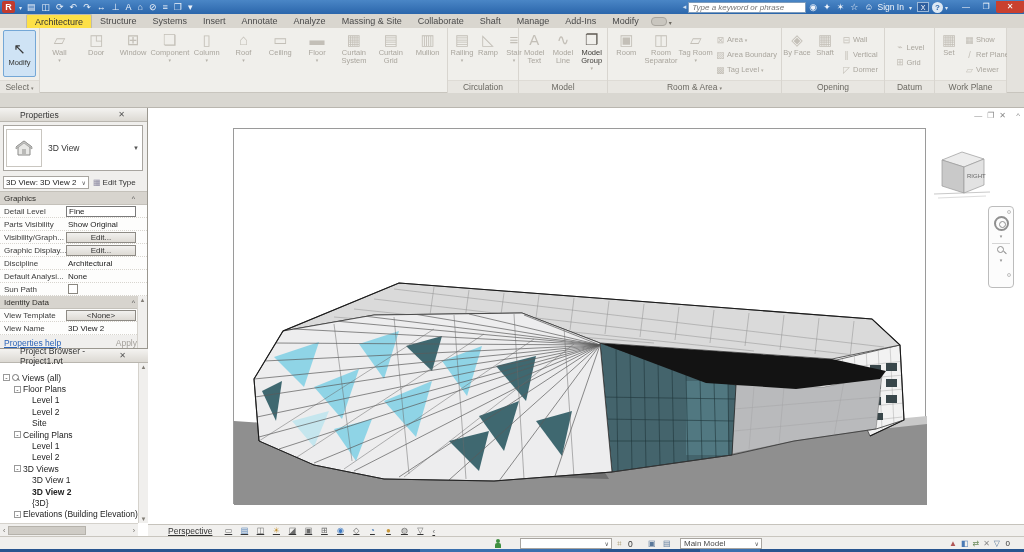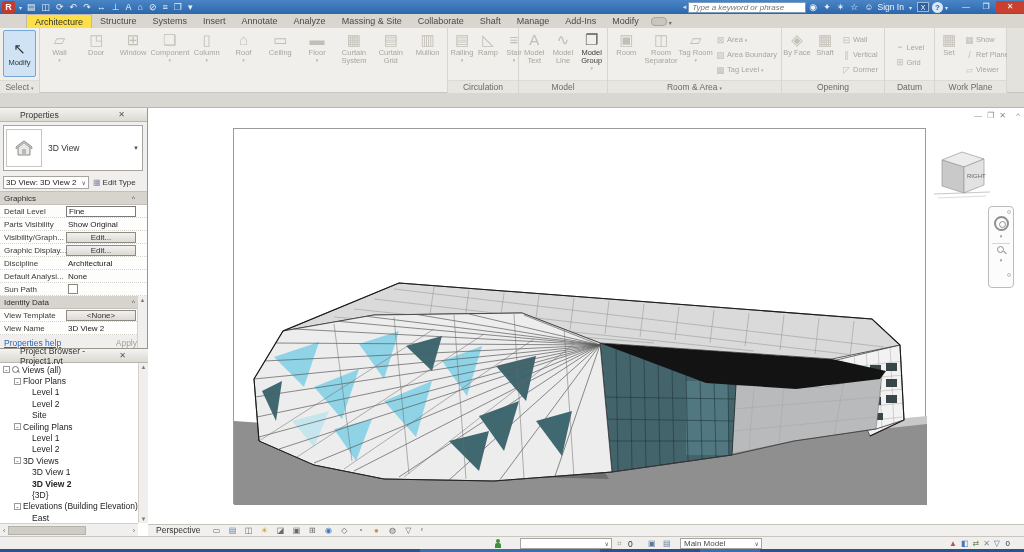--- a/index.html
+++ b/index.html
@@ -99,21 +99,21 @@
   .prow.checkbox .pval::before { content:""; width:8px; height:8px; border:1px solid #8a8780; background:#fff; display:block; }
   #prop-footer { display:flex; align-items:center; height:16px; padding:0 4px; }
   #prop-help { color:#2a63b8; text-decoration:underline; font-size:8.5px; }
   #apply-btn { margin-left:auto; color:#a3a09a; font-size:8.5px; padding-right:6px; }
   .vscroll { position:absolute; right:0; width:10px; background:#f0efed; border-left:1px solid #d5d2cc;
     display:flex; flex-direction:column; justify-content:space-between; align-items:center; }
   .vscroll span { font-size:6px; color:#807d76; line-height:8px; }
 
   
   #browser { position:absolute; left:0; top:348px; width:148px; height:188px; background:#fff; border-top:1px solid #9a978f; }
-  #tree { padding-top:1px; height:160px; overflow:hidden; }
+  #tree { padding-top:9px; height:160px; overflow:hidden; }
   .titem { display:flex; align-items:center; height:11.4px; white-space:nowrap; }
   .titem .expbox { width:7px; height:7px; border:1px solid #9a9a9a; background:#fff; font-size:7px; line-height:5px;
     text-align:center; color:#444; margin-right:2px; flex:none; }
   .titem .tlabel { font-size:8.5px; color:#222; }
   .titem.bold .tlabel { font-weight:bold; }
   .titem.d0 { padding-left:3px; }
   .titem.d1 { padding-left:14px; }
   .titem.d2 { padding-left:32px; }
   .node-icon { width:8px; height:8px; margin-right:2px; position:relative; flex:none; }
   .node-icon::before { content:""; position:absolute; left:0; top:0; width:5px; height:5px; border:1px solid #777; border-radius:50%; }
@@ -137,21 +137,21 @@
   #steering-wheel { width:15px; height:15px; border:2px solid #8f8f8f; border-radius:50%; margin-top:2px; position:relative; }
   #steering-wheel::after { content:""; position:absolute; left:3px; top:3px; width:5px; height:5px; border:1px solid #8f8f8f; border-radius:50%; }
   .nav-caret { font-size:5px; color:#8f8f8f; margin:2px 0; }
   #nav-divider { width:18px; height:1px; background:#d5d5d5; margin:2px 0; }
   #zoom-tool { width:9px; height:9px; position:relative; }
   #zoom-tool::before { content:""; position:absolute; left:0; top:0; width:5px; height:5px; border:1px solid #8f8f8f; border-radius:50%; }
   #zoom-tool::after { content:""; position:absolute; left:6px; top:6px; width:4px; height:1px; background:#8f8f8f; transform:rotate(45deg); }
 
   
   #vcb { position:absolute; left:148px; top:524px; width:876px; height:12px; background:#f1f0ee; border-top:1px solid #c6c3bc;
-    display:flex; align-items:flex-start; padding-left:8px; }
+    display:flex; align-items:flex-end; padding-left:20px;text-decoration:underline; }
   #vcb-viewtype { font-size:8.5px; color:#333; margin-right:8px; }
   .vcb-ic { font-size:8px; width:16px; text-align:center; line-height:11px; }
   #vcb-collapse { font-size:8px; color:#6a6a6a; padding-left:4px; }
 
   
   #statusbar { position:absolute; left:0; top:536px; width:1024px; height:13px; background:#f0efed; border-top:1px solid #c9c6bf; }
   #status-hint { position:absolute; left:3px; top:2px; font-size:8.5px; color:#222; }
   #worksharing-man { position:absolute; left:494px; top:2px; width:8px; height:9px; }
   #worksharing-man::before { content:""; position:absolute; left:2px; top:0; width:4px; height:4px; border-radius:50%; background:#3f8f3f; }
   #worksharing-man::after { content:""; position:absolute; left:1px; top:4px; width:6px; height:5px; background:#3f8f3f; border-radius:2px 2px 0 0; }

